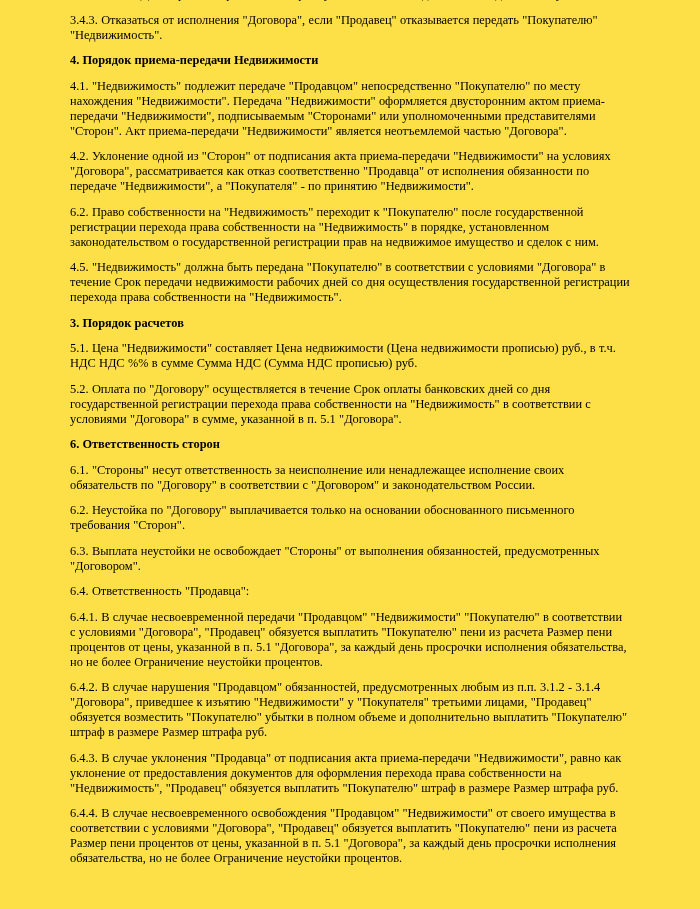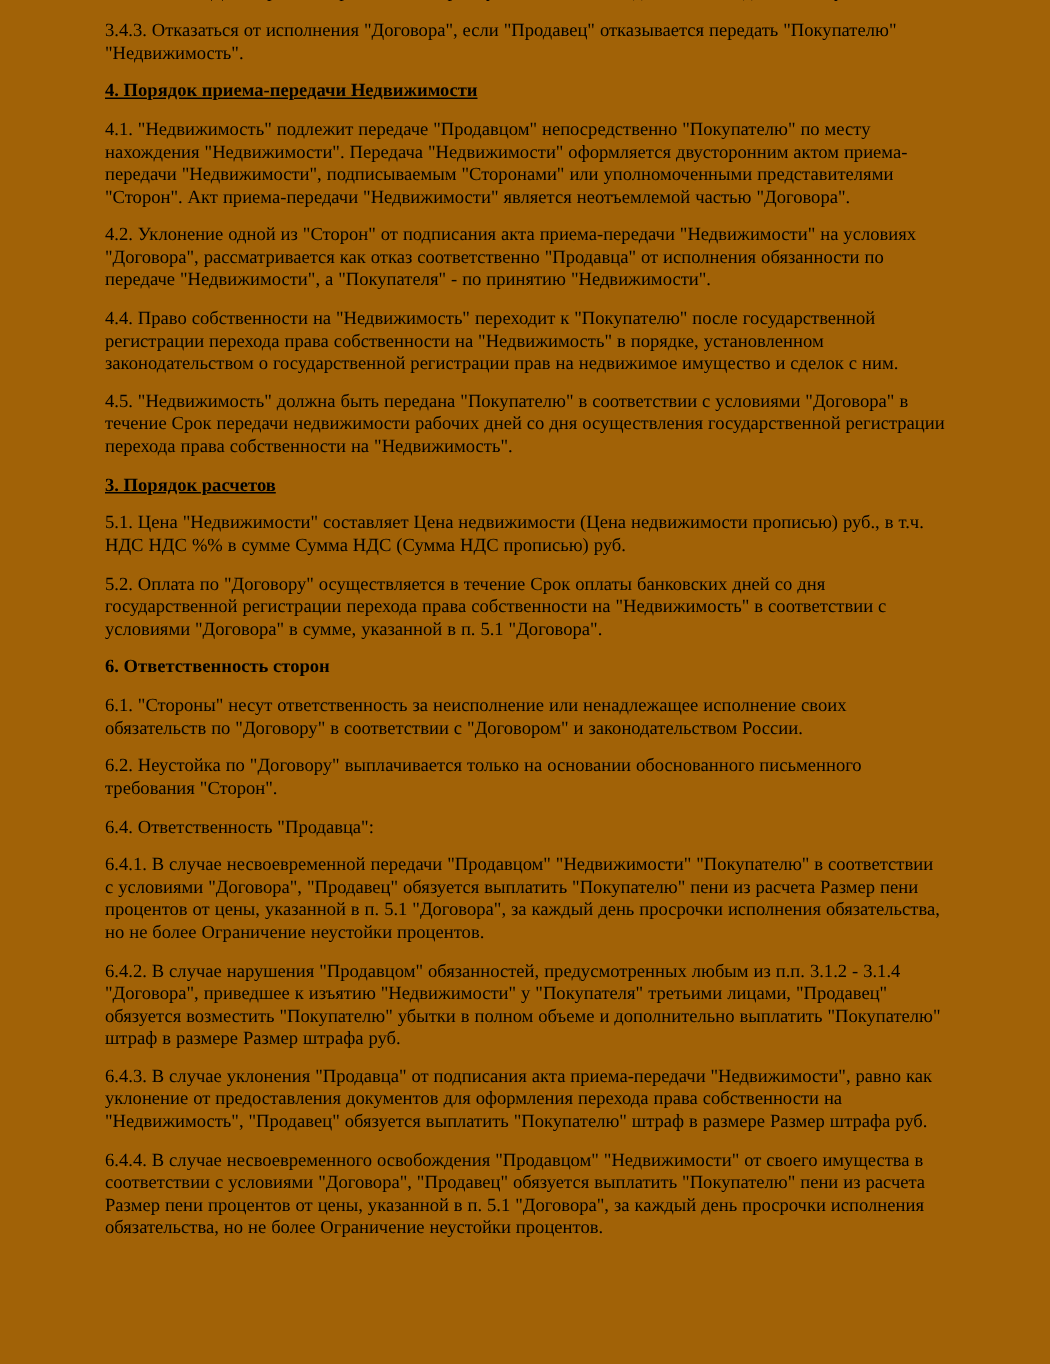--- a/index.html
+++ b/index.html
@@ -12,21 +12,21 @@
     width: 700px;
     height: 909px;
     overflow: hidden;
     font-family: "Liberation Serif", "DejaVu Serif", serif;
     color: #000000;
   }
   #page {
     position: relative;
     width: 700px;
     height: 909px;
-    background: #a16207;
+    background: #fde047;
     box-sizing: border-box;
   }
   
   #content {
     position: absolute;
     left: 70px;
     width: 560px;
     top: -13px;
   }
   p.para {
@@ -38,57 +38,58 @@
     word-spacing: 0.2px;
   }
   h2.heading {
     margin: 0 0 10.5px 0;
     font-size: 12.4px;
     line-height: 15.0px;
     font-weight: bold;
     text-align: left;
   }
   
-  h2.heading.gap-sm { margin-top: 9px; text-decoration: underline; }
+  h2.heading.gap-sm { margin-top: 9px; }
   h2.heading.gap-lg { }
 </style>
 </head>
 <body>
 
 <div id="page">
   <div id="content">
 
     <p class="para">исполнения "Договора" и потребовать возврата уплаченной за "Недвижимость" денежной суммы.</p>
 
     <p class="para">3.4.3. Отказаться от исполнения "Договора", если "Продавец" отказывается передать "Покупателю" "Недвижимость".</p>
 
 
     <h2 class="heading gap-sm">4. Порядок приема-передачи Недвижимости</h2>
 
     <p class="para">4.1. "Недвижимость" подлежит передаче "Продавцом" непосредственно "Покупателю" по месту нахождения "Недвижимости". Передача "Недвижимости" оформляется двусторонним актом приема-передачи "Недвижимости", подписываемым "Сторонами" или уполномоченными представителями "Сторон". Акт приема-передачи "Недвижимости" является неотъемлемой частью "Договора".</p>
 
     <p class="para">4.2. Уклонение одной из "Сторон" от подписания акта приема-передачи "Недвижимости" на условиях "Договора", рассматривается как отказ соответственно "Продавца" от исполнения обязанности по передаче "Недвижимости", а "Покупателя" - по принятию "Недвижимости".</p>
 
 
-    <p class="para">4.4. Право собственности на "Недвижимость" переходит к "Покупателю" после государственной регистрации перехода права собственности на "Недвижимость" в порядке, установленном законодательством о государственной регистрации прав на недвижимое имущество и сделок с ним.</p>
+    <p class="para">6.2. Право собственности на "Недвижимость" переходит к "Покупателю" после государственной регистрации перехода права собственности на "Недвижимость" в порядке, установленном законодательством о государственной регистрации прав на недвижимое имущество и сделок с ним.</p>
 
     <p class="para">4.5. "Недвижимость" должна быть передана "Покупателю" в соответствии с условиями "Договора" в течение Срок передачи недвижимости рабочих дней со дня осуществления государственной регистрации перехода права собственности на "Недвижимость".</p>
 
     <h2 class="heading gap-sm">3. Порядок расчетов</h2>
 
     <p class="para">5.1. Цена "Недвижимости" составляет Цена недвижимости (Цена недвижимости прописью) руб., в т.ч. НДС НДС %% в сумме Сумма НДС (Сумма НДС прописью) руб.</p>
 
     <p class="para">5.2. Оплата по "Договору" осуществляется в течение Срок оплаты банковских дней со дня государственной регистрации перехода права собственности на "Недвижимость" в соответствии с условиями "Договора" в сумме, указанной в п. 5.1 "Договора".</p>
 
     <h2 class="heading gap-lg">6. Ответственность сторон</h2>
 
     <p class="para">6.1. "Стороны" несут ответственность за неисполнение или ненадлежащее исполнение своих обязательств по "Договору" в соответствии с "Договором" и законодательством России.</p>
 
     <p class="para">6.2. Неустойка по "Договору" выплачивается только на основании обоснованного письменного требования "Сторон".</p>
 
+    <p class="para">6.3. Выплата неустойки не освобождает "Стороны" от выполнения обязанностей, предусмотренных "Договором".</p>
 
     <p class="para">6.4. Ответственность "Продавца":</p>
 
     <p class="para">6.4.1. В случае несвоевременной передачи "Продавцом" "Недвижимости" "Покупателю" в соответствии с условиями "Договора", "Продавец" обязуется выплатить "Покупателю" пени из расчета Размер пени процентов от цены, указанной в п. 5.1 "Договора", за каждый день просрочки исполнения обязательства, но не более Ограничение неустойки процентов.</p>
 
     <p class="para">6.4.2. В случае нарушения "Продавцом" обязанностей, предусмотренных любым из п.п. 3.1.2 - 3.1.4 "Договора", приведшее к изъятию "Недвижимости" у "Покупателя" третьими лицами, "Продавец" обязуется возместить "Покупателю" убытки в полном объеме и дополнительно выплатить "Покупателю" штраф в размере Размер штрафа руб.</p>
 
     <p class="para">6.4.3. В случае уклонения "Продавца" от подписания акта приема-передачи "Недвижимости", равно как уклонение от предоставления документов для оформления перехода права собственности на "Недвижимость", "Продавец" обязуется выплатить "Покупателю" штраф в размере Размер штрафа руб.</p>
 
     <p class="para">6.4.4. В случае несвоевременного освобождения "Продавцом" "Недвижимости" от своего имущества в соответствии с условиями "Договора", "Продавец" обязуется выплатить "Покупателю" пени из расчета Размер пени процентов от цены, указанной в п. 5.1 "Договора", за каждый день просрочки исполнения обязательства, но не более Ограничение неустойки процентов.</p>

